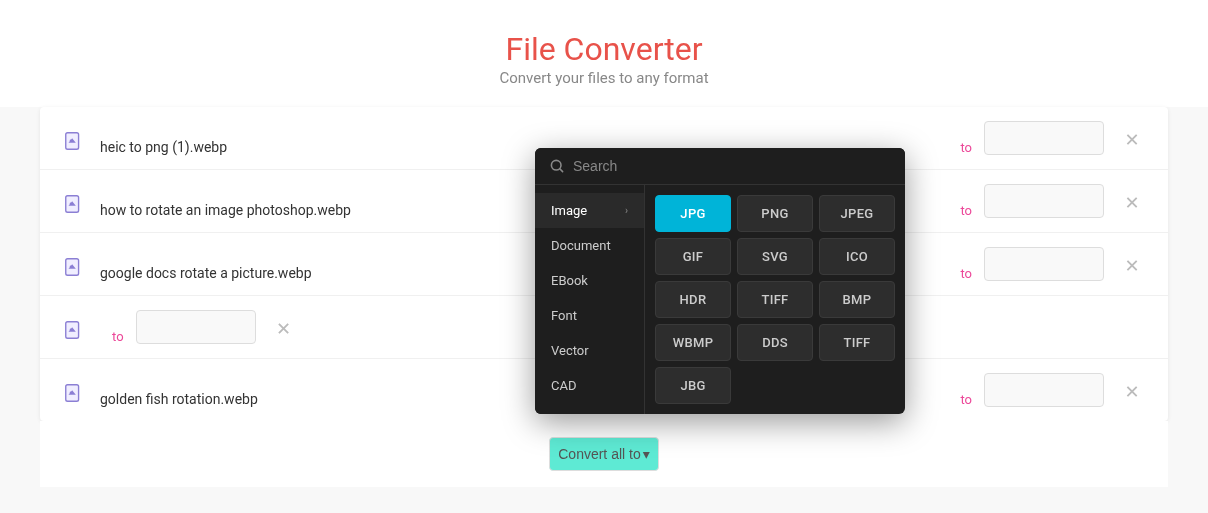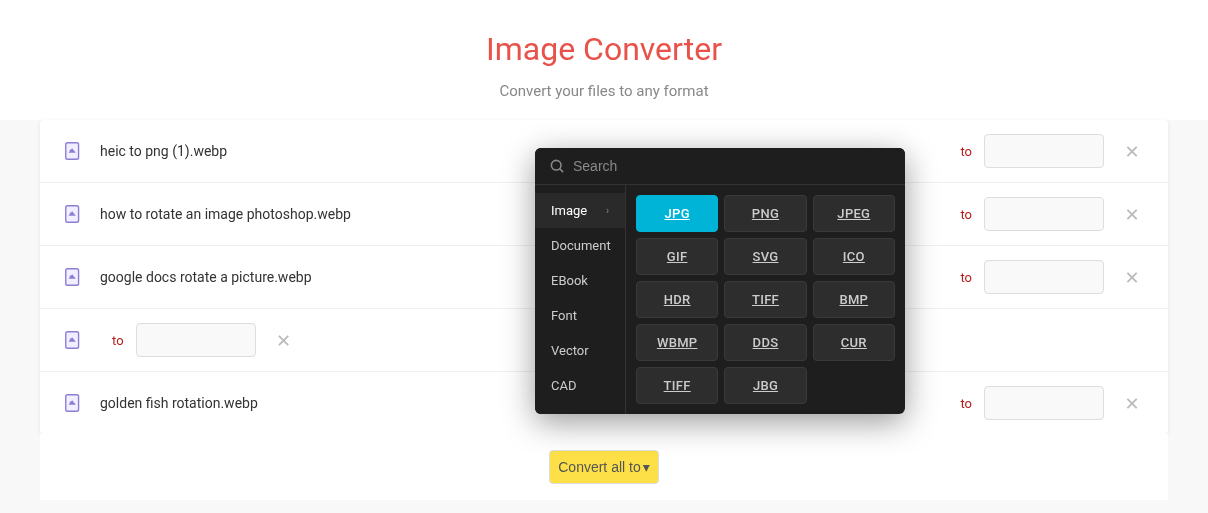--- a/index.html
+++ b/index.html
@@ -16,31 +16,31 @@
       background: #fff;
     }
     .page-header h1 {
       font-size: 32px;
       color: #e8524a;
       font-weight: 400;
     }
     .page-header p {
       font-size: 15px;
       color: #888;
-      margin-top: 14px;
+      margin-top: 1px;
     }
     .file-list-container {
       background: #fff;
       margin: 0 40px;
       border-radius: 4px;
       box-shadow: 0 1px 4px rgba(0,0,0,0.08);
     }
     .file-row {
       display: flex;
-      align-items: center;
+      align-items: flex-end;
       padding: 14px 20px;
       border-bottom: 1px solid #f0f0f0;
       position: relative;
     }
     .file-row:last-child {
       border-bottom: none;
     }
     .file-icon {
       width: 28px;
       height: 28px;
@@ -54,21 +54,21 @@
       width: 22px;
       height: 22px;
     }
     .file-name {
       flex: 1;
       font-size: 14px;
       color: #333;
     }
     .to-label {
       font-size: 13px;
-      color: #b91c1c;
+      color: #ec4899;
       margin: 0 12px;
     }
     .format-display {
       width: 120px;
       height: 34px;
       border: 1px solid #ddd;
       border-radius: 4px;
       background: #f9f9f9;
       padding: 0 8px;
       font-size: 13px;
@@ -89,21 +89,21 @@
       font-size: 18px;
     }
     .bottom-bar {
       display: flex;
       justify-content: center;
       padding: 16px;
       background: #fff;
       margin: 0 40px;
     }
     .convert-all-btn {
-      background: #fde047;
+      background: #5eead4;
       border: 1px solid #ddd;
       border-radius: 4px;
       padding: 8px 8px;
       font-size: 14px;
       color: #555;
       cursor: pointer;
       display: flex;
       align-items: center;
       gap: 2px;
     }
@@ -143,21 +143,21 @@
       font-size: 14px;
       width: 100%;
     }
     .search-input::placeholder { color: #888; }
     .dropdown-body {
       display: flex;
       flex: 1;
       overflow: hidden;
     }
     .category-list {
-      width: 91px;
+      width: 110px;
       background: #1e1e1e;
       border-right: 1px solid #333;
       padding: 8px 0;
       flex-shrink: 0;
     }
     .category-item {
       padding: 10px 16px;
       font-size: 13px;
       color: #ccc;
       cursor: pointer;
@@ -184,37 +184,36 @@
       background: #2d2d2d;
       border: 1px solid #3a3a3a;
       border-radius: 4px;
       color: #ccc;
       font-size: 13px;
       font-weight: 500;
       padding: 10px 6px;
       text-align: center;
       cursor: pointer;
       letter-spacing: 0.3px;
-      text-decoration: underline;
     }
     .format-btn.selected {
       background: #00b4d8;
       border-color: #00b4d8;
       color: #fff;
     }
     
     .format-grid-container::-webkit-scrollbar { width: 4px; }
     .format-grid-container::-webkit-scrollbar-track { background: #1e1e1e; }
     .format-grid-container::-webkit-scrollbar-thumb { background: #444; border-radius: 2px; }
   </style>
 </head>
 <body>
 
 <div class="page-header">
-  <h1>Image Converter</h1>
+  <h1>File Converter</h1>
   <p>Convert your files to any format</p>
 </div>
 
 <div class="file-list-container">
 
 <div class="file-row">
       <div class="file-icon">
         <svg viewBox="0 0 24 24" fill="none" xmlns="http://www.w3.org/2000/svg">
     <rect x="3" y="3" width="14" height="18" rx="2" fill="#f0eeff" stroke="#8b7fd4" stroke-width="1.5"></rect>
     <polygon points="6,14 10,9 14,14" fill="#8b7fd4"></polygon>
@@ -328,19 +327,18 @@
           <div class="format-btn">PNG</div>
           <div class="format-btn">JPEG</div>
           <div class="format-btn">GIF</div>
           <div class="format-btn">SVG</div>
           <div class="format-btn">ICO</div>
           <div class="format-btn">HDR</div>
           <div class="format-btn">TIFF</div>
           <div class="format-btn">BMP</div>
           <div class="format-btn">WBMP</div>
           <div class="format-btn">DDS</div>
-          <div class="format-btn">CUR</div>
           <div class="format-btn">TIFF</div>
           <div class="format-btn">JBG</div>
         </div>
     </div>
   </div>
 </div>
 
 </body></html>

